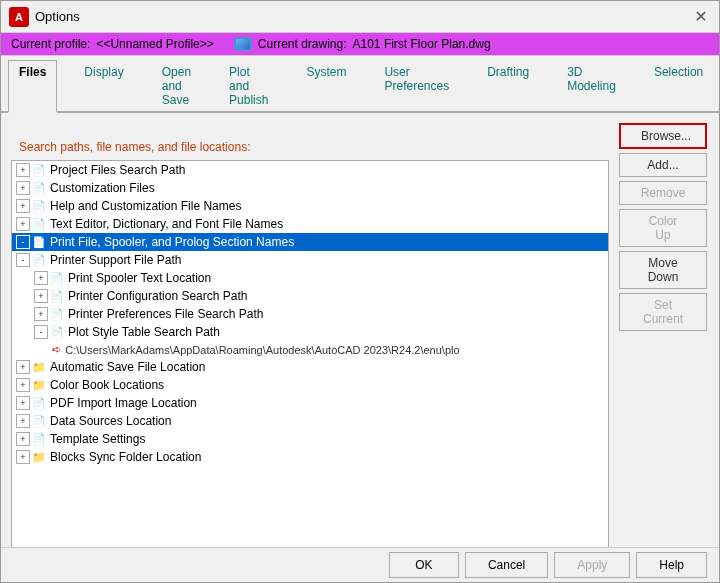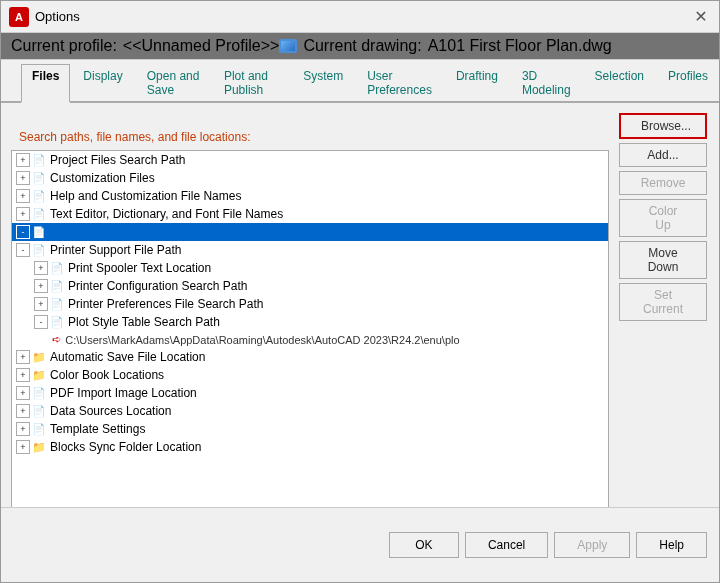--- a/index.html
+++ b/index.html
@@ -6,47 +6,47 @@
     body { font-family: 'Segoe UI', Tahoma, Geneva, Verdana, sans-serif; font-size: 12px; background: #f0f0f0; }
     
     .window { width: 720px; height: 583px; background: #f0f0f0; border: 1px solid #999; box-shadow: 2px 2px 8px rgba(0,0,0,0.3); position: relative; }
     
     .title-bar { background: #f0f0f0; height: 32px; display: flex; align-items: center; padding: 0 8px; border-bottom: 1px solid #ccc; justify-content: space-between; }
     .title-left { display: flex; align-items: center; gap: 6px; }
     .app-icon { width: 20px; height: 20px; background: #cc0000; border-radius: 3px; display: flex; align-items: center; justify-content: center; color: white; font-weight: bold; font-size: 11px; }
     .title-text { font-size: 13px; font-weight: normal; }
     .close-btn { width: 20px; height: 20px; display: flex; align-items: center; justify-content: center; cursor: pointer; font-size: 16px; color: #555; }
     
-    .profile-bar { padding: 4px 10px; display: flex; align-items: center; font-size: 16px; border-bottom: 1px solid #ccc; background: #737373; }
+    .profile-bar { padding: 4px 10px; display: flex; align-items: center; gap: 20px; font-size: 12px; border-bottom: 1px solid #ccc; background: #d946ef; }
     .profile-item { display: flex; align-items: center; gap: 6px; }
     .profile-icon { width: 18px; height: 14px; background: #4a90d9; border-radius: 2px; display: flex; align-items: center; justify-content: center; }
     .profile-icon-img { width: 14px; height: 10px; background: linear-gradient(135deg, #6bb3f5 0%, #2a6cc4 100%); border-radius: 1px; }
     
-    .tabs-bar { display: flex; background: #f0f0f0; border-bottom: 2px solid #aaa; padding-top: 4px; padding-left: 20px; gap: 2px; }
+    .tabs-bar { display: flex; background: #f0f0f0; border-bottom: 2px solid #aaa; padding-top: 4px; padding-left: 7px; gap: 16px; }
     .tab { padding: 4px 10px; font-size: 12px; cursor: pointer; border: 1px solid transparent; border-bottom: none; background: #f0f0f0; color: #0f766e; }
     .tab.active { background: #f0f0f0; border: 1px solid #aaa; border-bottom: 2px solid #f0f0f0; margin-bottom: -2px; z-index: 1; font-weight: 600; color: #000; }
     
     .content-area { display: flex; padding: 10px; gap: 10px; height: calc(583px - 32px - 30px - 28px - 44px); }
     
     .tree-panel { flex: 1; border: 1px solid #aaa; background: white; overflow-y: auto; overflow-x: hidden; }
     .tree-panel-header { padding: 6px 8px; font-size: 12px; color: #c2410c; margin-top: 11px; }
     
     .tree-item { display: flex; align-items: center; padding: 2px 4px; cursor: pointer; white-space: nowrap; }
     .tree-item.selected { background: #0066cc; color: white; }
     .tree-item .expander { width: 14px; height: 14px; display: inline-flex; align-items: center; justify-content: center; border: 1px solid #aaa; background: white; color: #333; font-size: 9px; margin-right: 2px; cursor: pointer; flex-shrink: 0; }
     .tree-item.selected .expander { color: #0066cc; }
     .tree-item .file-icon { width: 14px; height: 14px; margin-right: 4px; flex-shrink: 0; display: inline-flex; align-items: center; justify-content: center; }
     .tree-item-text { font-size: 12px; }
     
     .side-buttons { display: flex; flex-direction: column; gap: 4px; width: 90px; padding-top: 0; }
     .side-btn { width: 88px; padding: 4px 20px; font-size: 12px; background: #f0f0f0; border: 1px solid #aaa; cursor: pointer; text-align: center; color: #333; }
     .side-btn:disabled { color: #aaa; cursor: default; }
     .side-btn.browse-btn { border: 2px solid #cc0000; font-weight: normal; }
     
-    .bottom-bar { display: flex; justify-content: flex-end; align-items: center; padding: 24px 12px; gap: 6px; border-top: 1px solid #ccc; background: #f0f0f0; position: absolute; bottom: 0; left: 0; right: 0; }
+    .bottom-bar { display: flex; justify-content: flex-end; align-items: center; padding: 4px 12px; gap: 6px; border-top: 1px solid #ccc; background: #f0f0f0; position: absolute; bottom: 0; left: 0; right: 0; }
     .bottom-btn { padding: 5px 22px; font-size: 12px; background: #f0f0f0; border: 1px solid #aaa; cursor: pointer; min-width: 70px; }
     .bottom-btn:disabled { color: #aaa; cursor: default; }
     
     .scrollbar-placeholder { height: 10px; }
   </style>
 </head>
 <body>
 
 <div class="window">
 
@@ -113,20 +113,21 @@
 
         <div class="tree-item" style="padding-left:4px;">
           <div class="expander">+</div>
           <span class="file-icon" style="font-size:11px;">📄</span>
           <span class="tree-item-text">Text Editor, Dictionary, and Font File Names</span>
         </div>
 
         <div class="tree-item selected" style="padding-left:4px;">
           <div class="expander" style="background:#0066cc; border-color:#fff; color:white;">-</div>
           <span class="file-icon" style="font-size:11px; color:white;">📄</span>
+          <span class="tree-item-text">Print File, Spooler, and Prolog Section Names</span>
         </div>
 
         <div class="tree-item" style="padding-left:4px;">
           <div class="expander">-</div>
           <span class="file-icon" style="font-size:11px;">📄</span>
           <span class="tree-item-text">Printer Support File Path</span>
         </div>
 
         <div class="tree-item" style="padding-left:22px;">
           <div class="expander">+</div>

